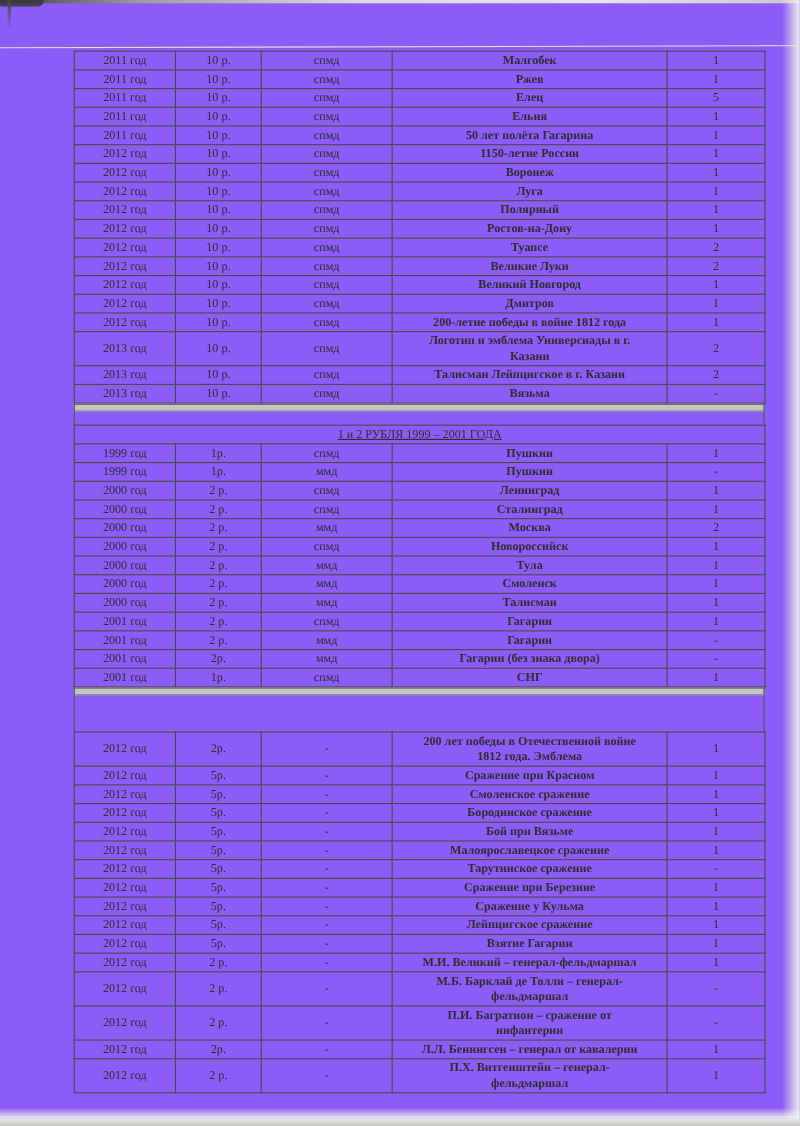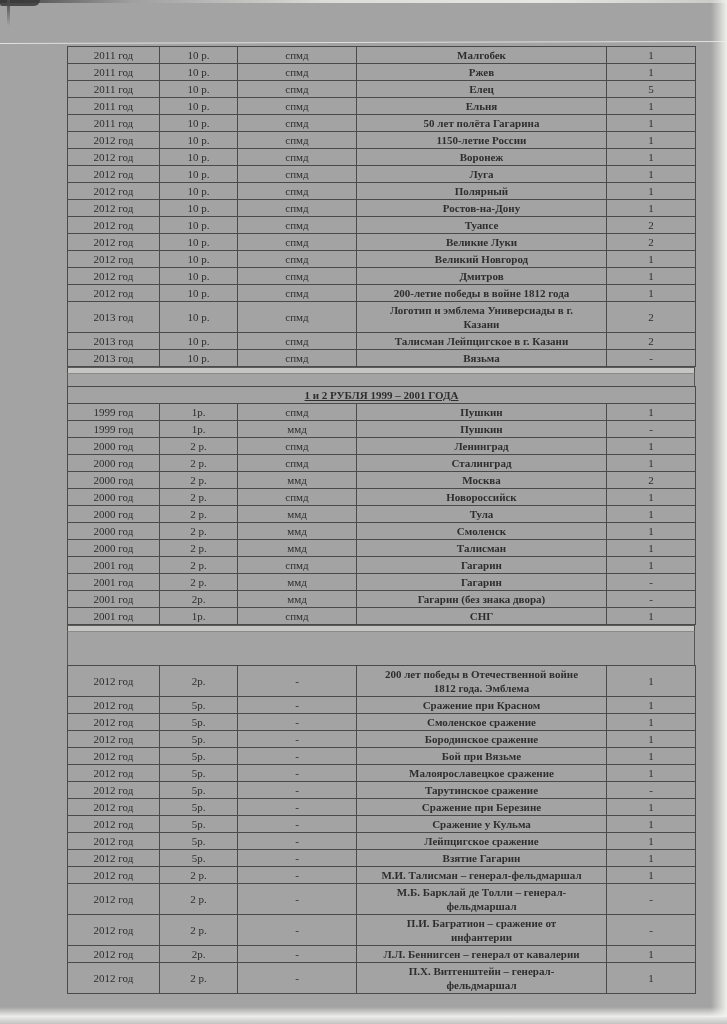--- a/index.html
+++ b/index.html
@@ -8,21 +8,21 @@
     width: 727px;
     height: 1024px;
     overflow: hidden;
     background: #fbfbf9;
     font-family: "Liberation Serif", "DejaVu Serif", serif;
   }
   .page {
     position: relative;
     width: 727px;
     height: 1024px;
-    background: #a3a3a3;
+    background: #8b5cf6;
   }
   
   .edge-top {
     position: absolute; top: 0; left: 0; width: 727px; height: 3px;
     background: linear-gradient(to right, #3f3f3f, #9f9f9f 18%, #dcdcda 45%, #e6e6e4 75%, #c9c9c7 100%);
   }
   .corner-smudge {
     position: absolute; top: 0; left: 0; width: 40px; height: 6px;
     background: #383838; border-radius: 0 0 6px 2px; opacity: .85;
   }
@@ -70,21 +70,21 @@
     line-height: 14px;
     color: #2e2e2e;
     text-align: center;
     vertical-align: middle;
     padding: 1px 2px;
     height: 13px;
     overflow: hidden;
   }
   td.desc { white-space: pre-line; font-weight: bold; }
   td.sec-title {
-    font-weight: bold;
+    font-weight: normal;
     font-size: 11.5px;
     height: 15px;
   }
   td.sec-title span { text-decoration: underline; }
   .sep-band {
     height: 5px;
     background: #c5c5c3;
     border-left: 1px solid #4a4a4a;
     border-right: 1px solid #4a4a4a;
     border-top: 1px solid #5a5a5a;
@@ -441,21 +441,21 @@
             <td>2012 год</td>
             <td>5р.</td>
             <td>-</td>
             <td class="desc">Взятие Гагарин</td>
             <td>1</td>
           </tr>
           <tr>
             <td>2012 год</td>
             <td>2 р.</td>
             <td>-</td>
-            <td class="desc">М.И. Талисман – генерал-фельдмаршал</td>
+            <td class="desc">М.И. Великий – генерал-фельдмаршал</td>
             <td>1</td>
           </tr>
           <tr>
             <td>2012 год</td>
             <td>2 р.</td>
             <td>-</td>
             <td class="desc">М.Б. Барклай де Толли – генерал-
 фельдмаршал</td>
             <td>-</td>
           </tr>

